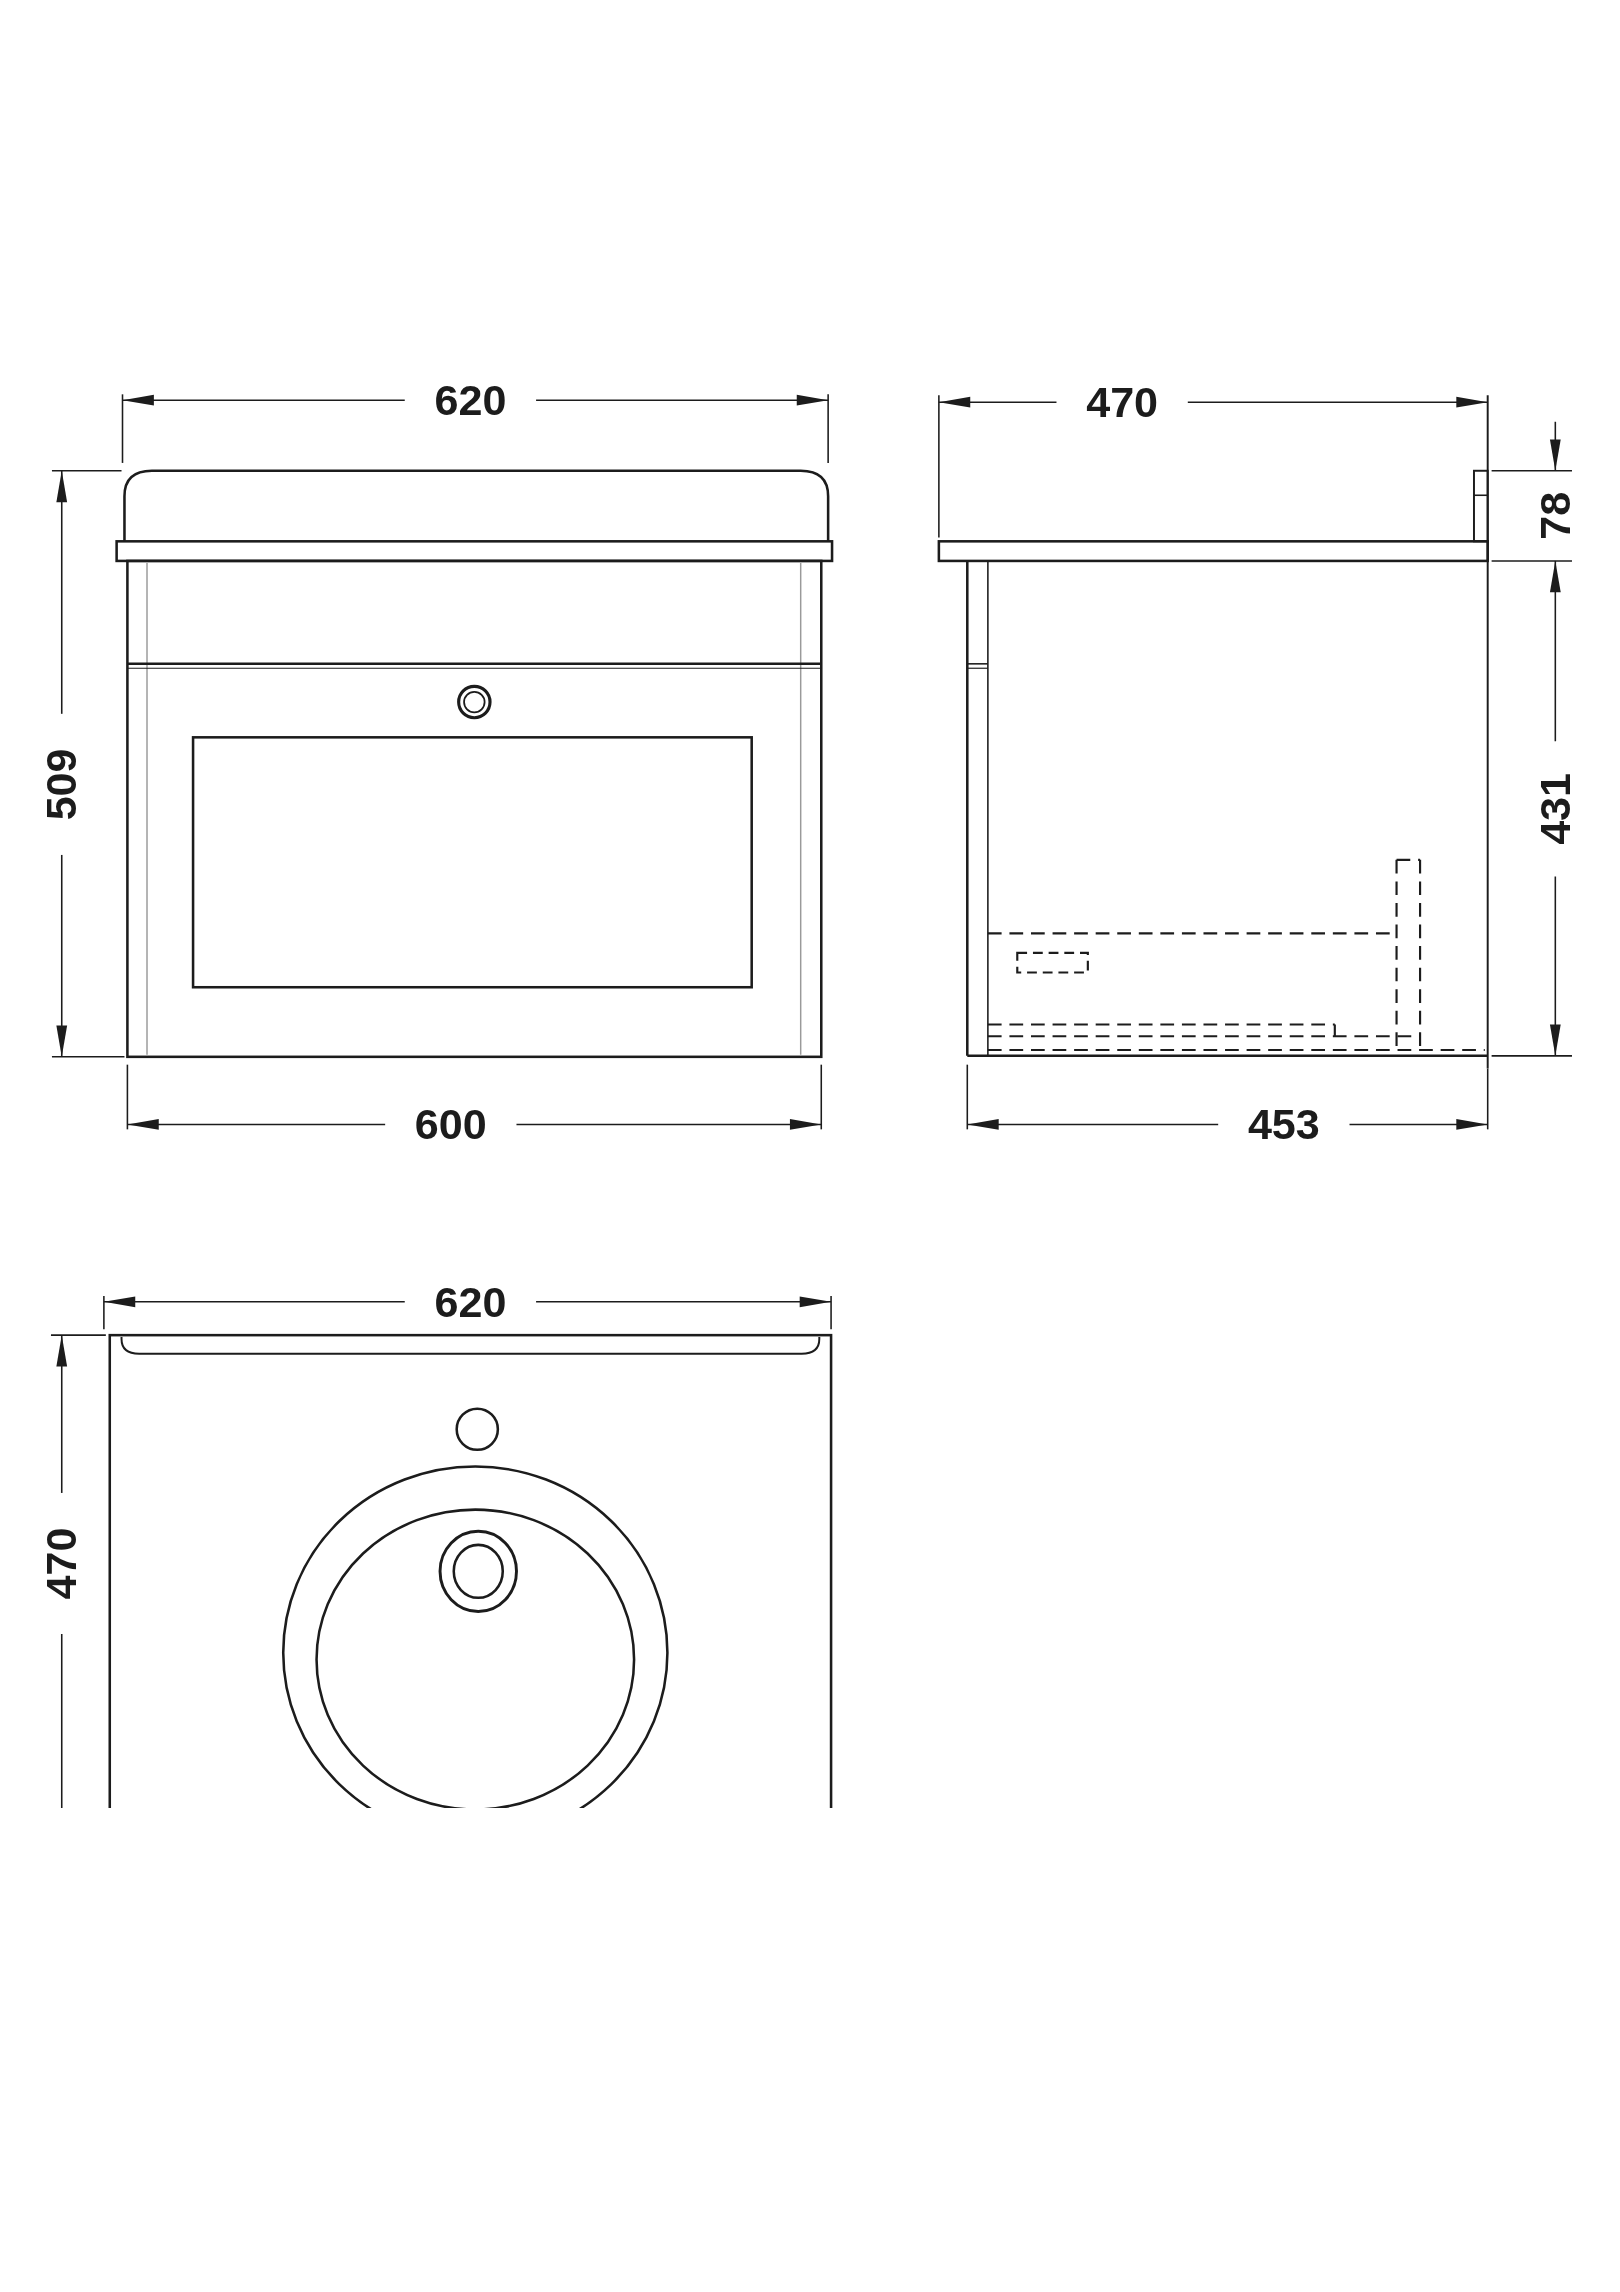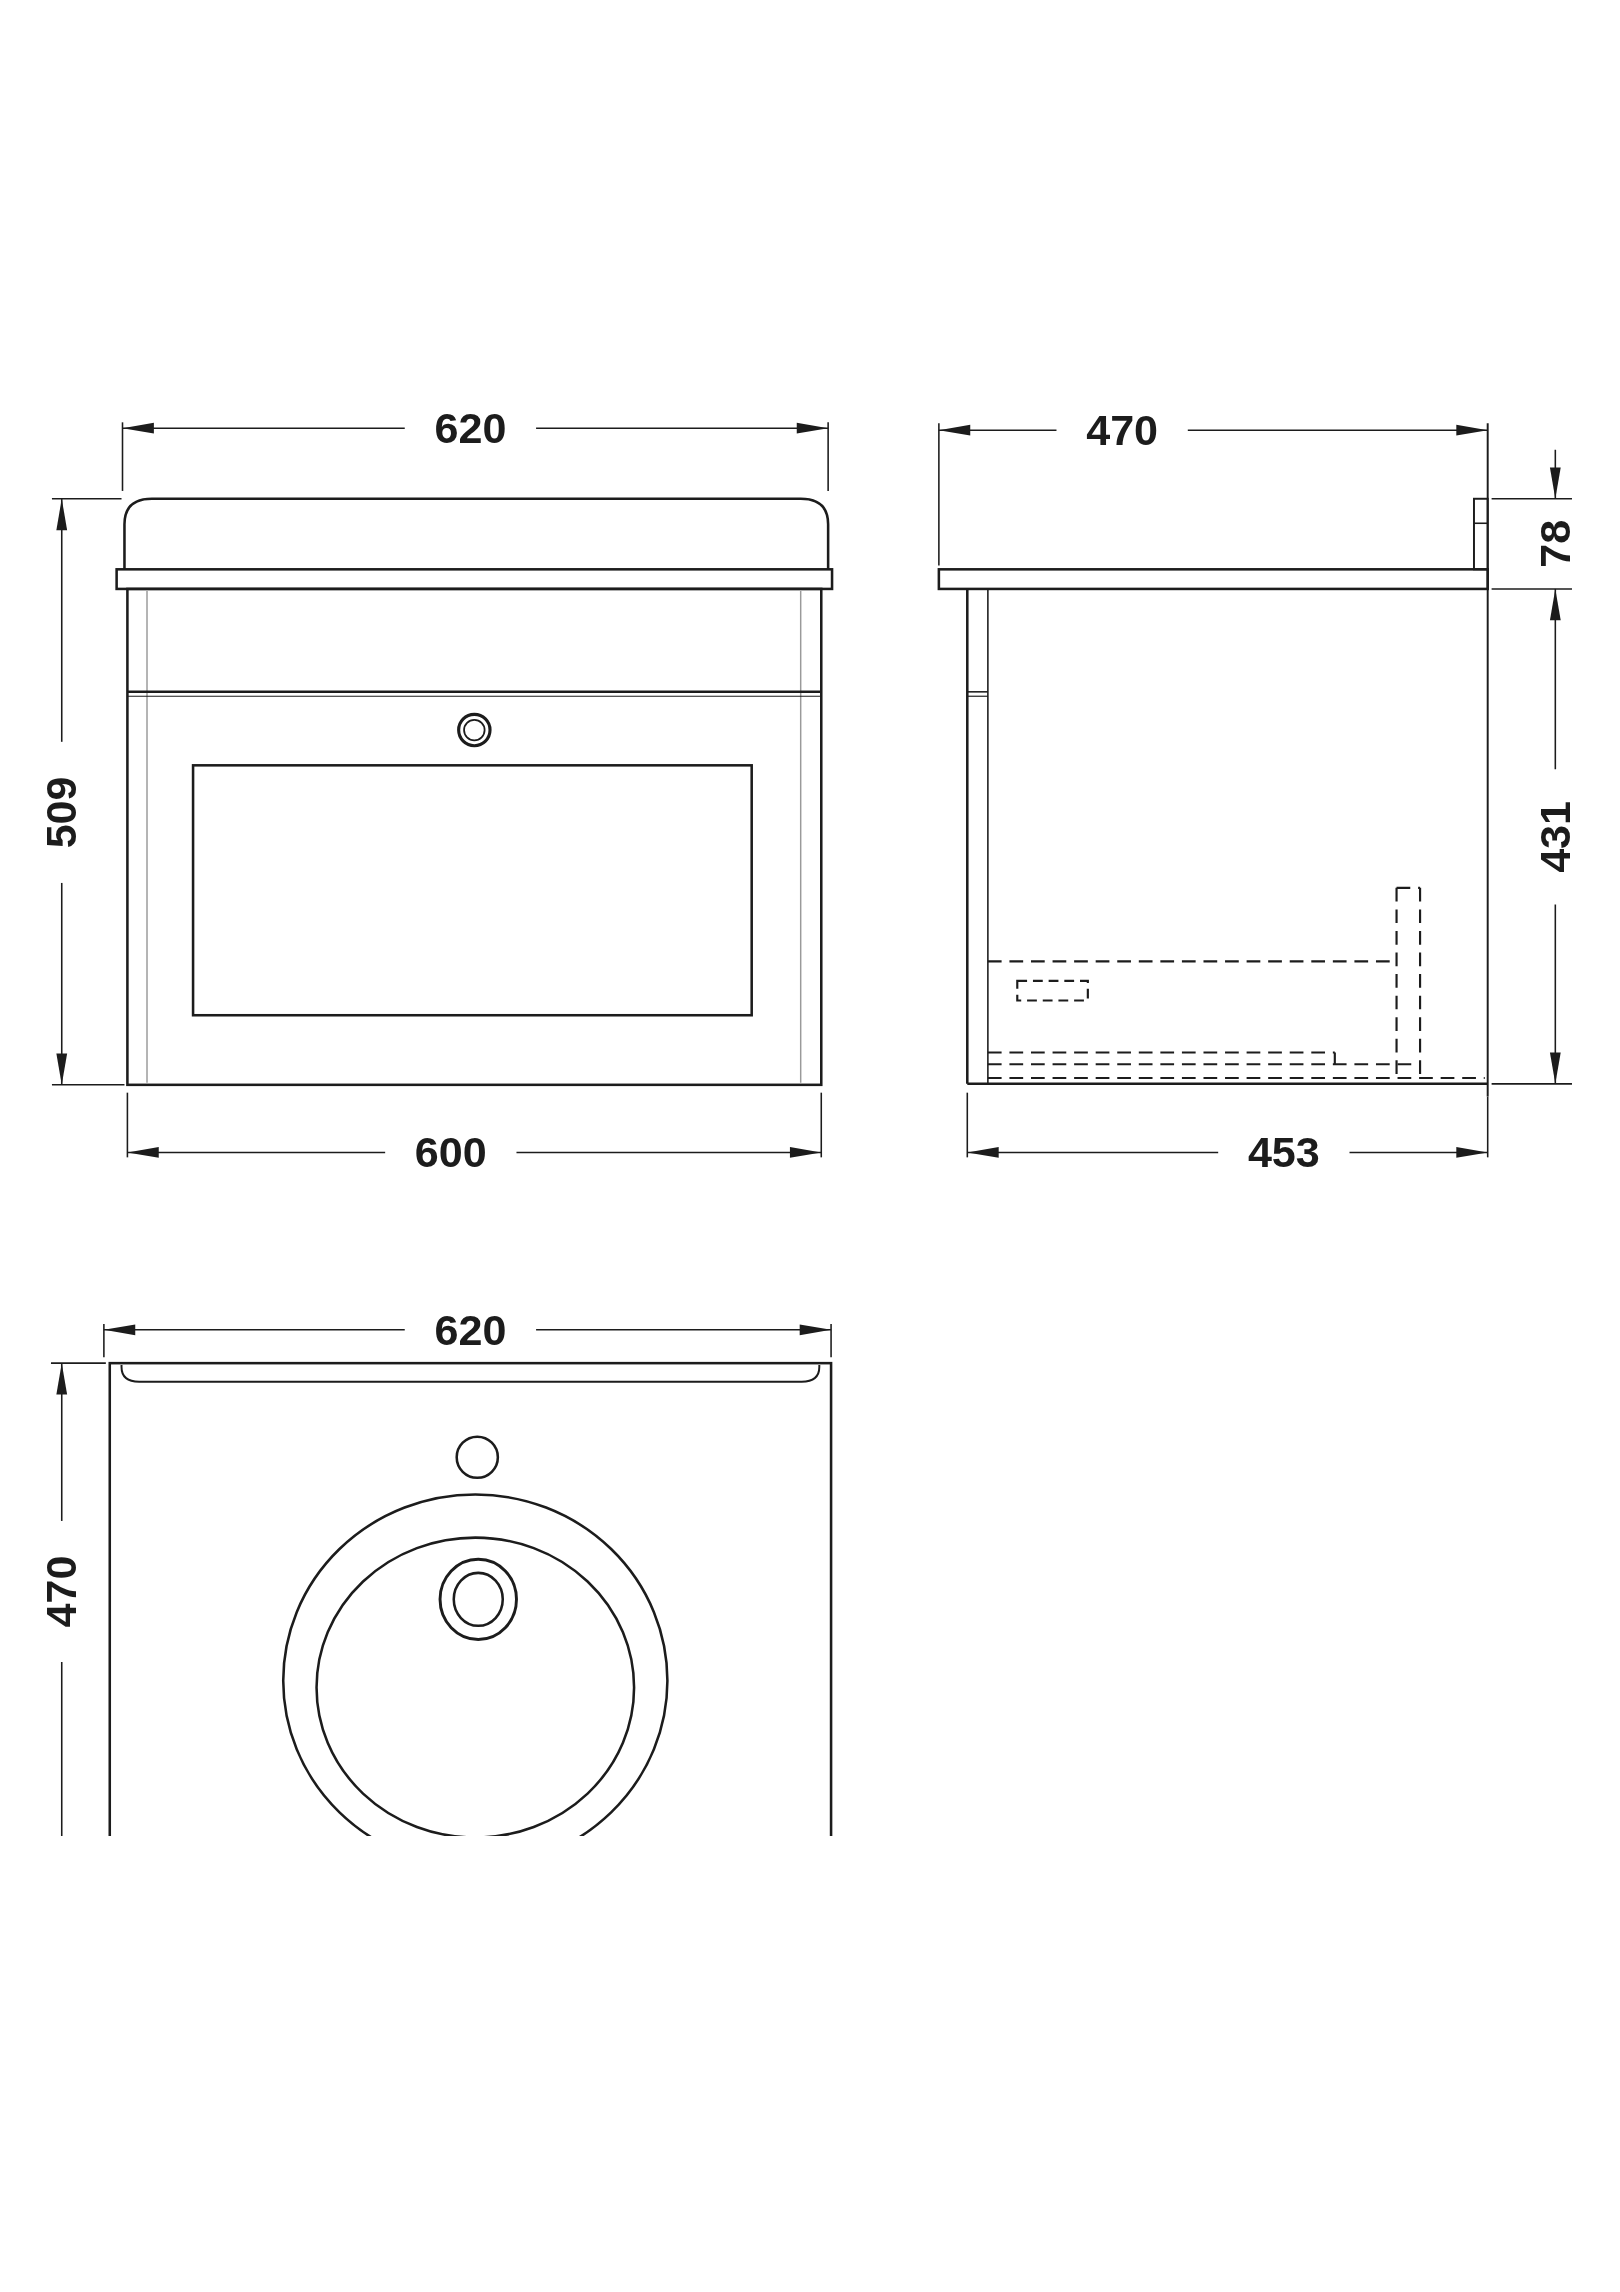--- a/index.html
+++ b/index.html
@@ -6,21 +6,20 @@
     margin: 0;
     padding: 0;
     background: #ffffff;
   }
   .sheet {
     position: relative;
     width: 1620px;
     height: 1808px;
     background: #ffffff;
     font-family: "Liberation Sans", sans-serif;
-    margin-top: 28px;
   }
   svg { display: block; }
   .dim-text {
     font-family: "Liberation Sans", sans-serif;
     font-weight: 700;
     font-size: 44px;
     fill: #1c1c1c;
   }
   .ln   { stroke: #1c1c1c; fill: none; }
   .w25  { stroke-width: 2.6; }

